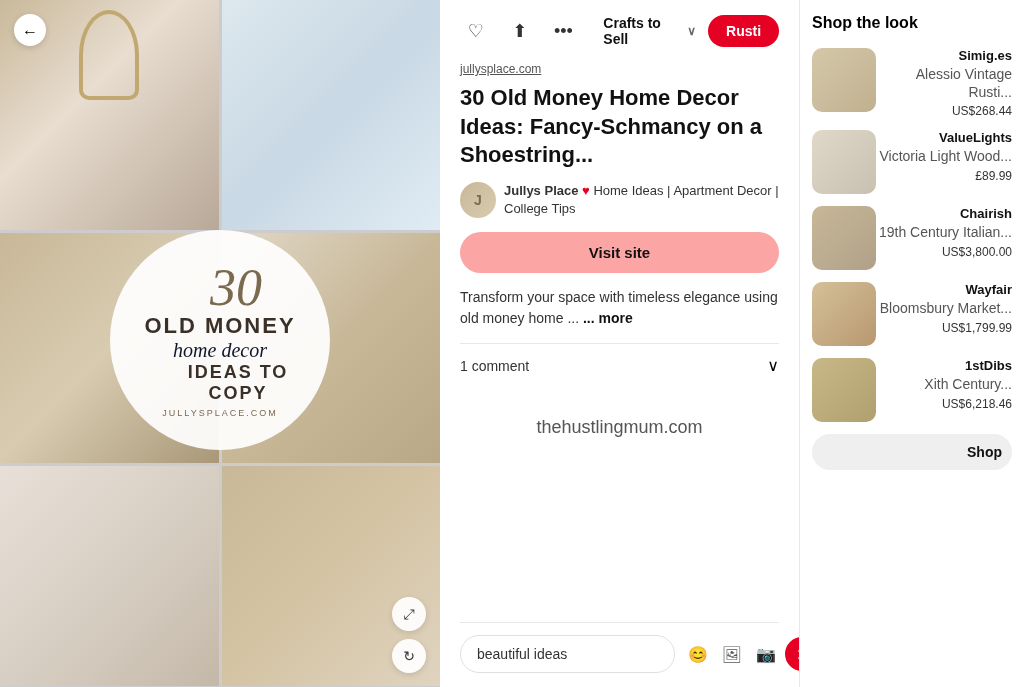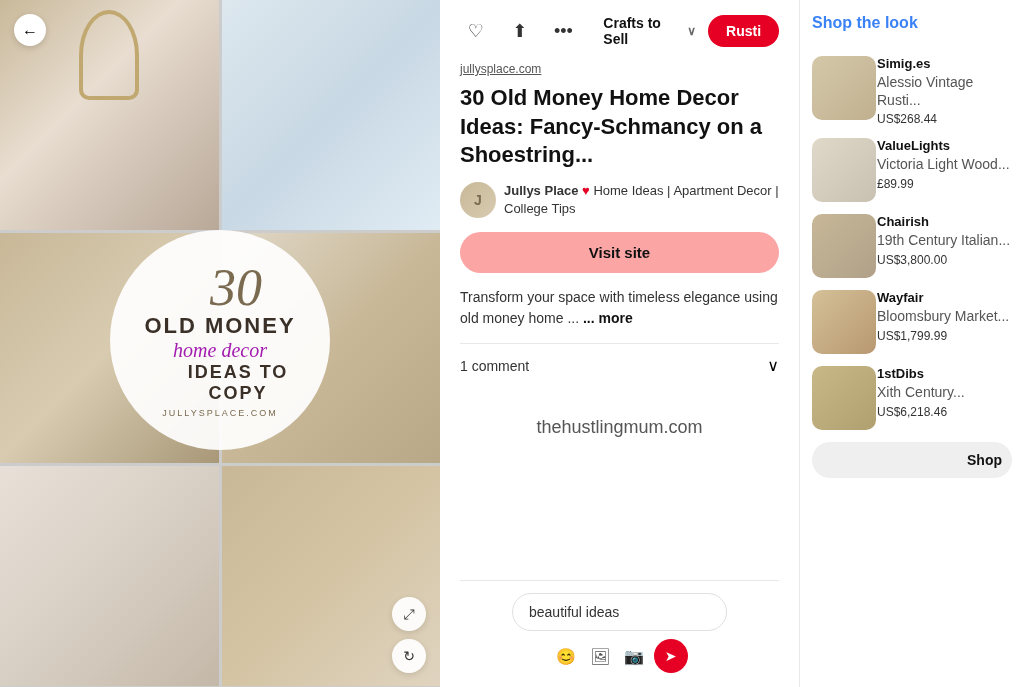--- a/index.html
+++ b/index.html
@@ -92,21 +92,21 @@
       font-size: 22px;
       font-weight: 900;
       color: #3a3028;
       text-transform: uppercase;
       letter-spacing: 2px;
       line-height: 1.1;
     }
     .center-overlay .home-decor {
       font-size: 20px;
       font-weight: 300;
-      color: #a21caf;
+      color: #0f172a;
       font-style: italic;
       line-height: 1.2;
       font-family: Georgia, serif;
     }
     .center-overlay .ideas-to-copy {
       font-size: 18px;
       font-weight: 900;
       color: #3a3028;
       text-transform: uppercase;
       letter-spacing: 2px;
@@ -307,21 +307,20 @@
       flex: 1;
     }
 
     .comment-input-area {
       margin-top: auto;
       border-top: 1px solid #e8e8e8;
       padding-top: 12px;
       display: flex;
       align-items: center;
       gap: 8px;
-      flex-direction: column;
     }
     .comment-input {
       flex: 1;
       border: 1.5px solid #e0e0e0;
       border-radius: 24px;
       padding: 10px 16px;
       font-size: 14px;
       color: #333;
       outline: none;
       background: #fff;
@@ -362,30 +361,31 @@
       height: 687px;
       flex-shrink: 0;
       padding: 14px 12px;
       overflow-y: auto;
       background: #fff;
     }
 
     .shop-title {
       font-size: 16px;
       font-weight: 700;
-      color: #3b82f6;
-      margin-bottom: 24px;
+      color: #000000;
+      margin-bottom: 16px;
     }
 
     .shop-item {
       display: flex;
       gap: 1px;
       margin-bottom: 12px;
       align-items: flex-start;
       cursor: pointer;
+      text-align: right;
     }
 
     .shop-thumb {
       width: 64px;
       height: 64px;
       border-radius: 10px;
       flex-shrink: 0;
       overflow: hidden;
     }
 

